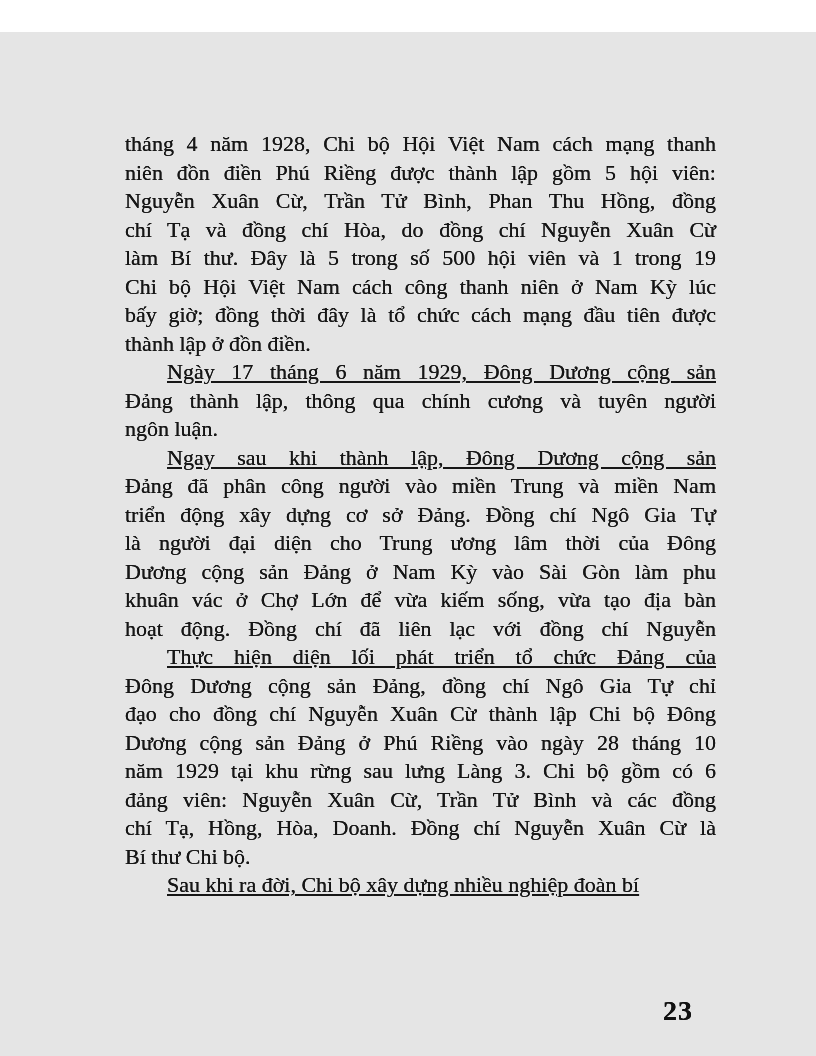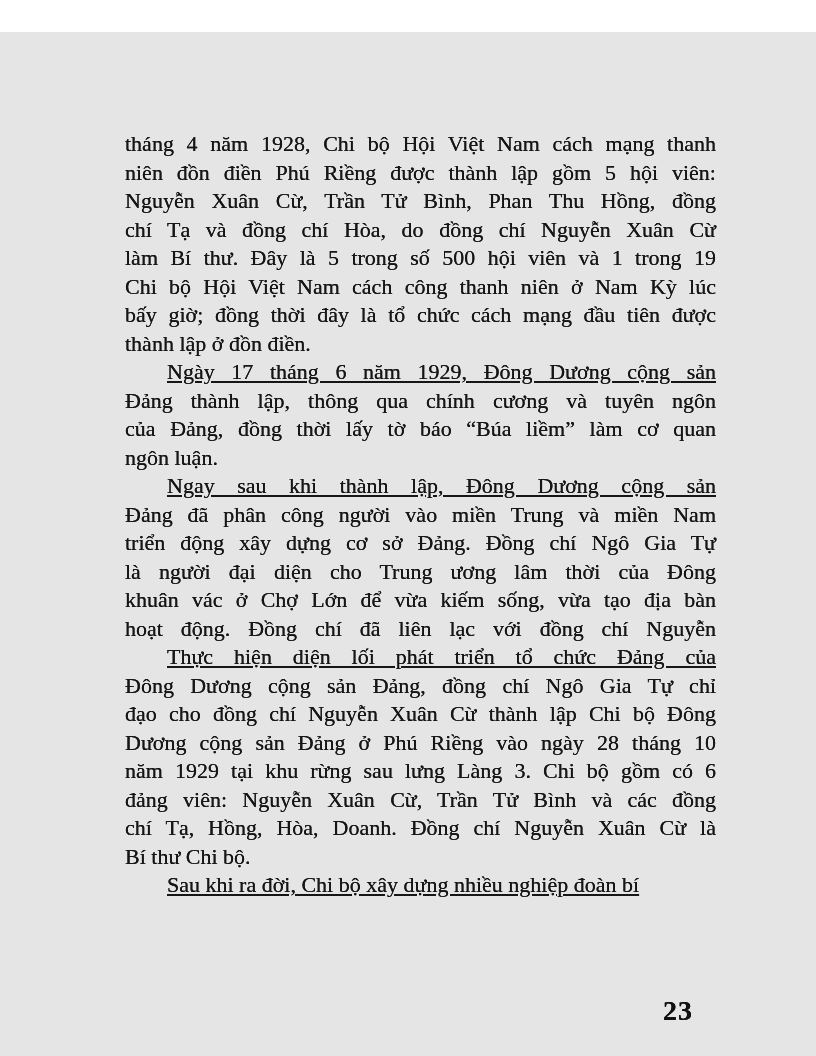--- a/index.html
+++ b/index.html
@@ -65,29 +65,29 @@
         <div class="line">niên đồn điền Phú Riềng được thành lập gồm 5 hội viên:</div>
         <div class="line">Nguyễn Xuân Cừ, Trần Tử Bình, Phan Thu Hồng, đồng</div>
         <div class="line">chí Tạ và đồng chí Hòa, do đồng chí Nguyễn Xuân Cừ</div>
         <div class="line">làm Bí thư. Đây là 5 trong số 500 hội viên và 1 trong 19</div>
         <div class="line">Chi bộ Hội Việt Nam cách công thanh niên ở Nam Kỳ lúc</div>
         <div class="line">bấy giờ; đồng thời đây là tổ chức cách mạng đầu tiên được</div>
         <div class="line last">thành lập ở đồn điền.</div>
       </div>
       <div class="paragraph">
         <div class="line indent">Ngày 17 tháng 6 năm 1929, Đông Dương cộng sản</div>
-        <div class="line">Đảng thành lập, thông qua chính cương và tuyên ngôn</div>
-        <div class="line">của Đảng, đồng thời lấy tờ báo “Búa liềm” làm cơ quan</div>
+        <div class="line">Đảng thành lập, thông qua chính cương và tuyên người</div>
         <div class="line last">ngôn luận.</div>
       </div>
       <div class="paragraph">
         <div class="line indent">Ngay sau khi thành lập, Đông Dương cộng sản</div>
         <div class="line">Đảng đã phân công người vào miền Trung và miền Nam</div>
         <div class="line">triển động xây dựng cơ sở Đảng. Đồng chí Ngô Gia Tự</div>
         <div class="line">là người đại diện cho Trung ương lâm thời của Đông</div>
+        <div class="line">Dương cộng sản Đảng ở Nam Kỳ vào Sài Gòn làm phu</div>
         <div class="line">khuân vác ở Chợ Lớn để vừa kiếm sống, vừa tạo địa bàn</div>
         <div class="line">hoạt động. Đồng chí đã liên lạc với đồng chí Nguyễn</div>
       </div>
       <div class="paragraph">
         <div class="line indent">Thực hiện diện lối phát triển tổ chức Đảng của</div>
         <div class="line">Đông Dương cộng sản Đảng, đồng chí Ngô Gia Tự chỉ</div>
         <div class="line">đạo cho đồng chí Nguyễn Xuân Cừ thành lập Chi bộ Đông</div>
         <div class="line">Dương cộng sản Đảng ở Phú Riềng vào ngày 28 tháng 10</div>
         <div class="line">năm 1929 tại khu rừng sau lưng Làng 3. Chi bộ gồm có 6</div>
         <div class="line">đảng viên: Nguyễn Xuân Cừ, Trần Tử Bình và các đồng</div>

